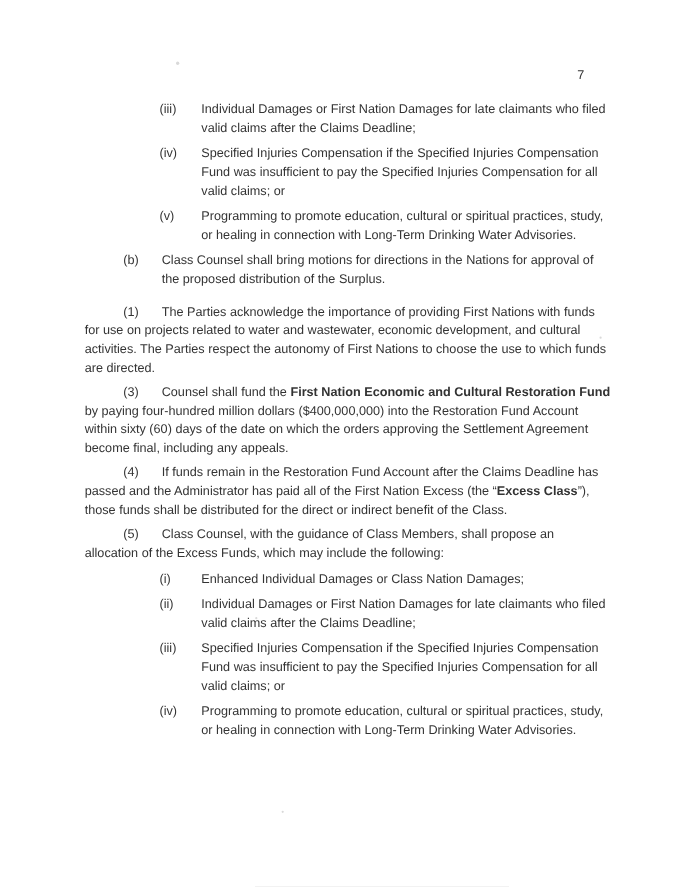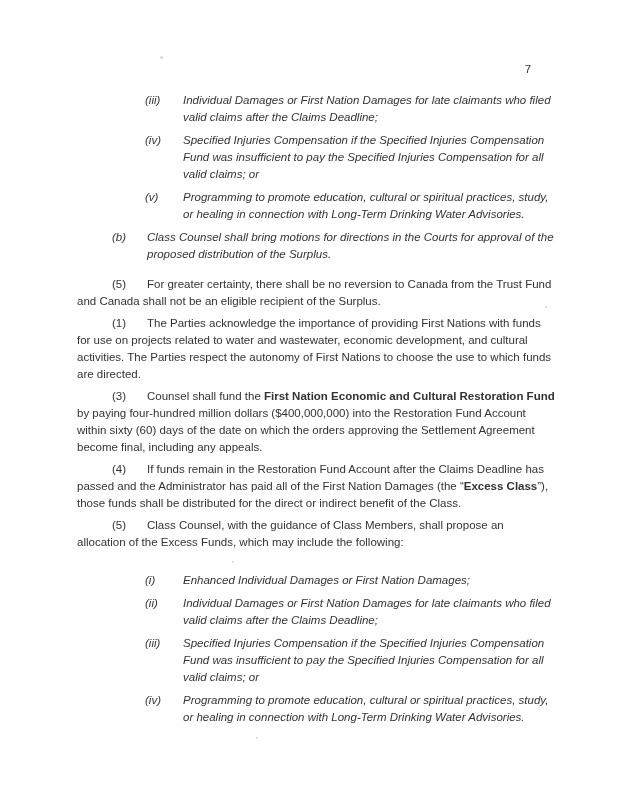--- a/index.html
+++ b/index.html
@@ -22,31 +22,31 @@
   }
   .content {
     position:absolute;
     left:77px; top:92px;
     width:478px;
   }
   
   .num-para { margin:0 0 5px 0; text-indent:35px; }
   .num-para .plabel { display:inline-block; width:35px; text-indent:0; }
   
-  .hang { position:relative; margin:0 0 6px 0;font-style:italic; }
+  .hang { position:relative; margin:0 0 6px 0; }
   .hang .hlabel { position:absolute; top:0; }
   .b-level { padding-left:70px; }
   .b-level .hlabel { left:35px; }
   .r-level { padding-left:106px; }
   .r-level .hlabel { left:68px; }
   .sec-head { margin:0 0 12px 0; font-weight:bold; }
   .sec-num { display:inline-block; width:70px; font-weight:normal; }
   .b { font-weight:bold; }
   .mb-lg { margin-bottom:13px; }
-  .mb-md { margin-bottom:21px; }
+  .mb-md { margin-bottom:7px; }
   .speck { position:absolute; border-radius:50%; background:#d9d9d9; }
 </style>
 </head>
 <body>
 
 <div class="page">
 
   <div class="page-number">7</div>
 
   <div class="speck" style="left:160px; top:56px; width:3px; height:3px;"></div>
@@ -60,47 +60,44 @@
       <span class="hlabel">(iii)</span><span>Individual Damages or First Nation Damages for late claimants who filed valid claims after the Claims Deadline;</span>
     </div>
     <div class="hang r-level">
       <span class="hlabel">(iv)</span><span>Specified Injuries Compensation if the Specified Injuries Compensation Fund was insufficient to pay the Specified Injuries Compensation for all valid claims; or</span>
     </div>
     <div class="hang r-level">
       <span class="hlabel">(v)</span><span>Programming to promote education, cultural or spiritual practices, study, or healing in connection with Long-Term Drinking Water Advisories.</span>
     </div>
 
     <div class="hang b-level mb-lg">
-      <span class="hlabel">(b)</span><span>Class Counsel shall bring motions for directions in the Courts for approval of the proposed distribution of the Surplus.</span>
+      <span class="hlabel">(b)</span><span>Class Counsel shall bring motions for directions in the Nations for approval of the proposed distribution of the Surplus.</span>
     </div>
 
-    <p class="num-para">
-      <span class="plabel">(5)</span><span>For greater certainty, there shall be no reversion to Canada from the Trust Fund and Canada shall not be an eligible recipient of the Surplus.</span>
-    </p>
 
 
     <p class="num-para">
       <span class="plabel">(1)</span><span>The Parties acknowledge the importance of providing First Nations with funds for use on projects related to water and wastewater, economic development, and cultural activities. The Parties respect the autonomy of First Nations to choose the use to which funds are directed.</span>
     </p>
 
 
     <p class="num-para">
       <span class="plabel">(3)</span><span>Counsel shall fund the </span><span class="b">First Nation Economic and Cultural Restoration Fund</span><span> by paying four-hundred million dollars ($400,000,000) into the Restoration Fund Account within sixty (60) days of the date on which the orders approving the Settlement Agreement become final, including any appeals.</span>
     </p>
 
     <p class="num-para">
-      <span class="plabel">(4)</span><span>If funds remain in the Restoration Fund Account after the Claims Deadline has passed and the Administrator has paid all of the First Nation Damages (the “</span><span class="b">Excess Class</span><span>”), those funds shall be distributed for the direct or indirect benefit of the Class.</span>
+      <span class="plabel">(4)</span><span>If funds remain in the Restoration Fund Account after the Claims Deadline has passed and the Administrator has paid all of the First Nation Excess (the “</span><span class="b">Excess Class</span><span>”), those funds shall be distributed for the direct or indirect benefit of the Class.</span>
     </p>
 
     <p class="num-para mb-md">
       <span class="plabel">(5)</span><span>Class Counsel, with the guidance of Class Members, shall propose an allocation of the Excess Funds, which may include the following:</span>
     </p>
 
     <div class="hang r-level">
-      <span class="hlabel">(i)</span><span>Enhanced Individual Damages or First Nation Damages;</span>
+      <span class="hlabel">(i)</span><span>Enhanced Individual Damages or Class Nation Damages;</span>
     </div>
     <div class="hang r-level">
       <span class="hlabel">(ii)</span><span>Individual Damages or First Nation Damages for late claimants who filed valid claims after the Claims Deadline;</span>
     </div>
     <div class="hang r-level">
       <span class="hlabel">(iii)</span><span>Specified Injuries Compensation if the Specified Injuries Compensation Fund was insufficient to pay the Specified Injuries Compensation for all valid claims; or</span>
     </div>
     <div class="hang r-level">
       <span class="hlabel">(iv)</span><span>Programming to promote education, cultural or spiritual practices, study, or healing in connection with Long-Term Drinking Water Advisories.</span>
     </div>

